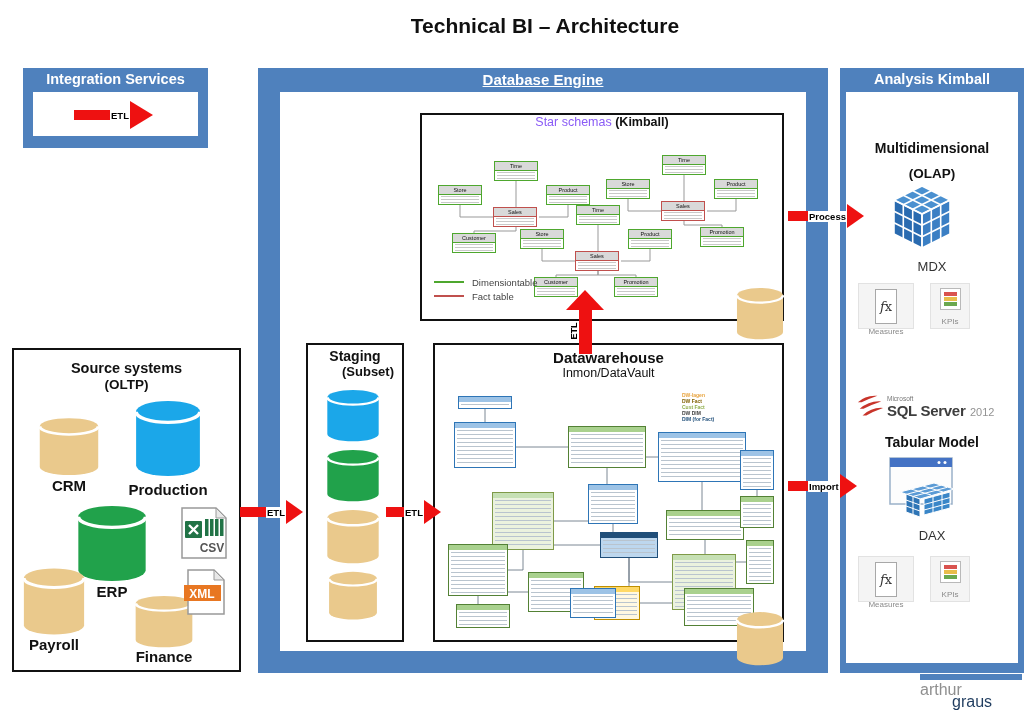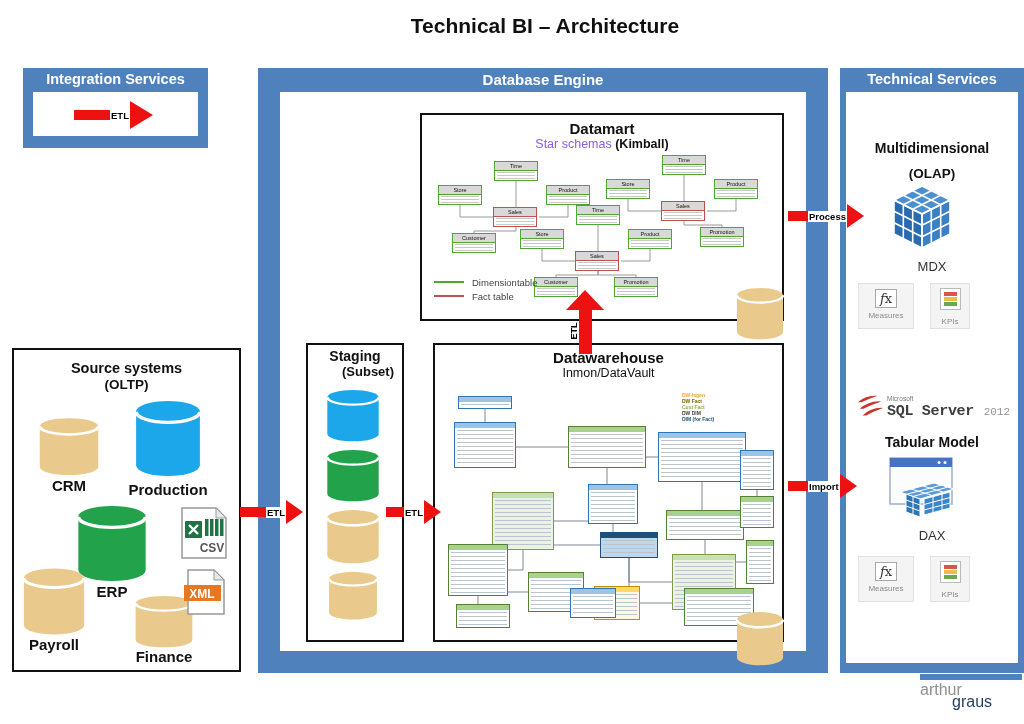--- a/index.html
+++ b/index.html
@@ -49,21 +49,21 @@
   
   #dwh-diagram{position:absolute;left:440px;top:392px;width:336px;height:240px;z-index:12;}
   .db{position:absolute;border:1px solid;box-sizing:border-box;}
   .db .h{height:5px;}
   .db .b{position:absolute;left:2px;right:2px;top:7px;bottom:2px;background:repeating-linear-gradient(to bottom,#b9c4ce 0,#b9c4ce 1px,transparent 1px,transparent 4px);}
   .dwh-mini{position:absolute;left:242px;top:0;font-size:5px;line-height:6px;font-weight:700;}
 
   
   .an-text{width:184px;left:840px;text-align:center;font-weight:700;}
   .mcard{background:#f4f4f4;border:1px solid #e2e2e2;text-align:center;z-index:12;}
-  .fxg{display:inline-block;margin-top:5px;border:1px solid #a8a8a8;background:#fff;padding:0 4px;font-family:"DejaVu Serif",serif;font-size:13px;line-height:17px;color:#333;}
+  .fxg{display:inline-block;margin-top:5px;border:1px solid #a8a8a8;background:#fff;padding:8px 4px;font-family:"DejaVu Serif",serif;font-size:13px;line-height:17px;color:#333;}
   .fxg i{font-style:italic;}
   .mlbl{font-size:8px;color:#8a8a8a;margin-top:3px;}
   .kbars{display:inline-block;margin-top:4px;border:1px solid #b9b9b9;background:#fff;padding:2px 3px;}
   .kbars i{display:block;width:13px;height:4px;margin:1px 0;}
   .k1{background:#d9534f;}.k2{background:#e8bd4a;}.k3{background:#6aa84f;}
   .sqllogo{display:flex;align-items:center;z-index:12;}
   .sqltext .ms{font-size:6.5px;color:#777;line-height:7px;text-align:left;}
   .sqlname{font-size:15px;color:#3d3d3d;font-weight:600;letter-spacing:-0.3px;}
   .sqlyear{font-size:11px;color:#939393;}
 
@@ -83,26 +83,25 @@
   </div>
 
   <div class="abs page-title">Technical BI – Architecture</div>
   <div class="ar" style="left:74px;top:101px;height:28px;">
     <div class="bar" style="width:36px;"></div>
     <span class="lbl">ETL</span>
     <div class="head big"></div>
   </div>
 
   <div class="abs bluepanel" style="left:258px;top:68px;width:570px;height:605px;z-index:1;">
-    <div class="panel-title" style="margin-top:3px;font-size:15px;">Database Engine</div>
+    <div class="panel-title" style="margin-top:3px;font-size:15px;text-decoration:underline;">Database Engine</div>
     <div class="inner-white" style="left:22px;top:24px;width:526px;height:559px;"></div>
   </div>
 
   <div class="blackbox" style="left:420px;top:113px;width:360px;height:204px;z-index:10;">
-    <div class="box-title" style="margin-top:5px;">Datamart</div>
     <div class="box-sub">
       <span style="color:#8b5cf6;">Star schemas</span>
       <span style="font-weight:700;color:#111;">(Kimball)</span>
     </div>
     <div id="dm-schemas" class="abs" style="left:0;top:0;width:356px;height:200px;">
         <div class="schema" style="left:14px;top:46px">
           <svg width="156" height="92" style="position:absolute;left:0;top:0">
             <polyline points="80,18 80,46" fill="none" stroke="#999" stroke-width="1"></polyline>
             <polyline points="24,42 24,56 57,56" fill="none" stroke="#999" stroke-width="1"></polyline>
             <polyline points="132,42 132,56 103,56" fill="none" stroke="#999" stroke-width="1"></polyline>
@@ -446,21 +445,21 @@
     <span class="lbl">Process</span>
     <div class="head"></div>
   </div>
   <div class="ar" style="left:788px;top:473px;height:26px;">
     <div class="bar" style="width:20px;"></div>
     <span class="lbl">Import</span>
     <div class="head"></div>
   </div>
 
   <div class="abs bluepanel" style="left:840px;top:68px;width:184px;height:605px;z-index:1;">
-    <div class="panel-title" style="margin-top:3px;">Technical Services</div>
+    <div class="panel-title" style="margin-top:3px;">Analysis Kimball</div>
     <div class="inner-white" style="left:6px;top:24px;width:172px;height:571px;"></div>
   </div>
 
   <div class="abs an-text" style="top:140px;font-size:14px;z-index:12;">Multidimensional</div>
   <div class="abs an-text" style="top:166px;font-size:13.5px;z-index:12;">(OLAP)</div>
   <div id="cube-slot" class="abs" style="left:888px;top:182px;width:68px;height:72px;z-index:12;"><svg viewBox="0 0 68 70">
     <polygon points="34,4 62,18 34,32 6,18" fill="#4a90d0"></polygon>
     <polygon points="6,18 34,32 34,66 6,52" fill="#2a6bb0"></polygon>
     <polygon points="62,18 34,32 34,66 62,52" fill="#3b7fc4"></polygon>
     <g stroke="#fff" stroke-width="1.6" fill="none">
@@ -493,21 +492,21 @@
   </div>
 
   <div class="abs sqllogo" style="left:856px;top:390px;width:160px;height:34px;">
     <span id="sql-swoosh" style="width:28px;height:28px;display:inline-block;margin-right:3px;"><svg viewBox="0 0 30 30">
   <path d="M2 10 Q10 2 23 3 Q13 6.5 6 10 Z" fill="#c8342a"></path>
   <path d="M4 17 Q14 8 27 9 Q16 12.5 8 17 Z" fill="#c8342a"></path>
   <path d="M7 24 Q17 15 29 16 Q19 19.5 11 24 Z" fill="#c8342a"></path>
 </svg></span>
     <span class="sqltext">
       <span class="ms" style="display:block;">Microsoft</span>
-      <span style="display:block;white-space:nowrap;font-family:Liberation Mono, monospace;">
+      <span style="display:block;white-space:nowrap;">
         <span class="sqlname">SQL Server</span>
         <span class="sqlyear">2012</span>
       </span>
     </span>
   </div>
 
   <div class="abs an-text" style="top:434px;font-size:14px;z-index:12;">Tabular Model</div>
   <div id="tab-slot" class="abs" style="left:882px;top:456px;width:78px;height:64px;z-index:12;"><svg viewBox="0 0 78 64">
   <rect x="8" y="2" width="62" height="46" fill="#fdfdfd" stroke="#9ab1c9" stroke-width="1.5"></rect>
   <rect x="8" y="2" width="62" height="9" fill="#4472c4"></rect>

